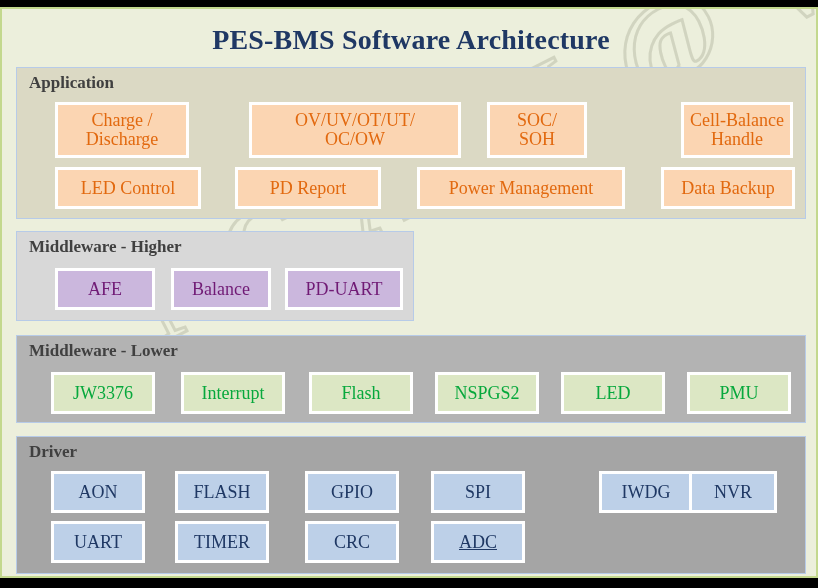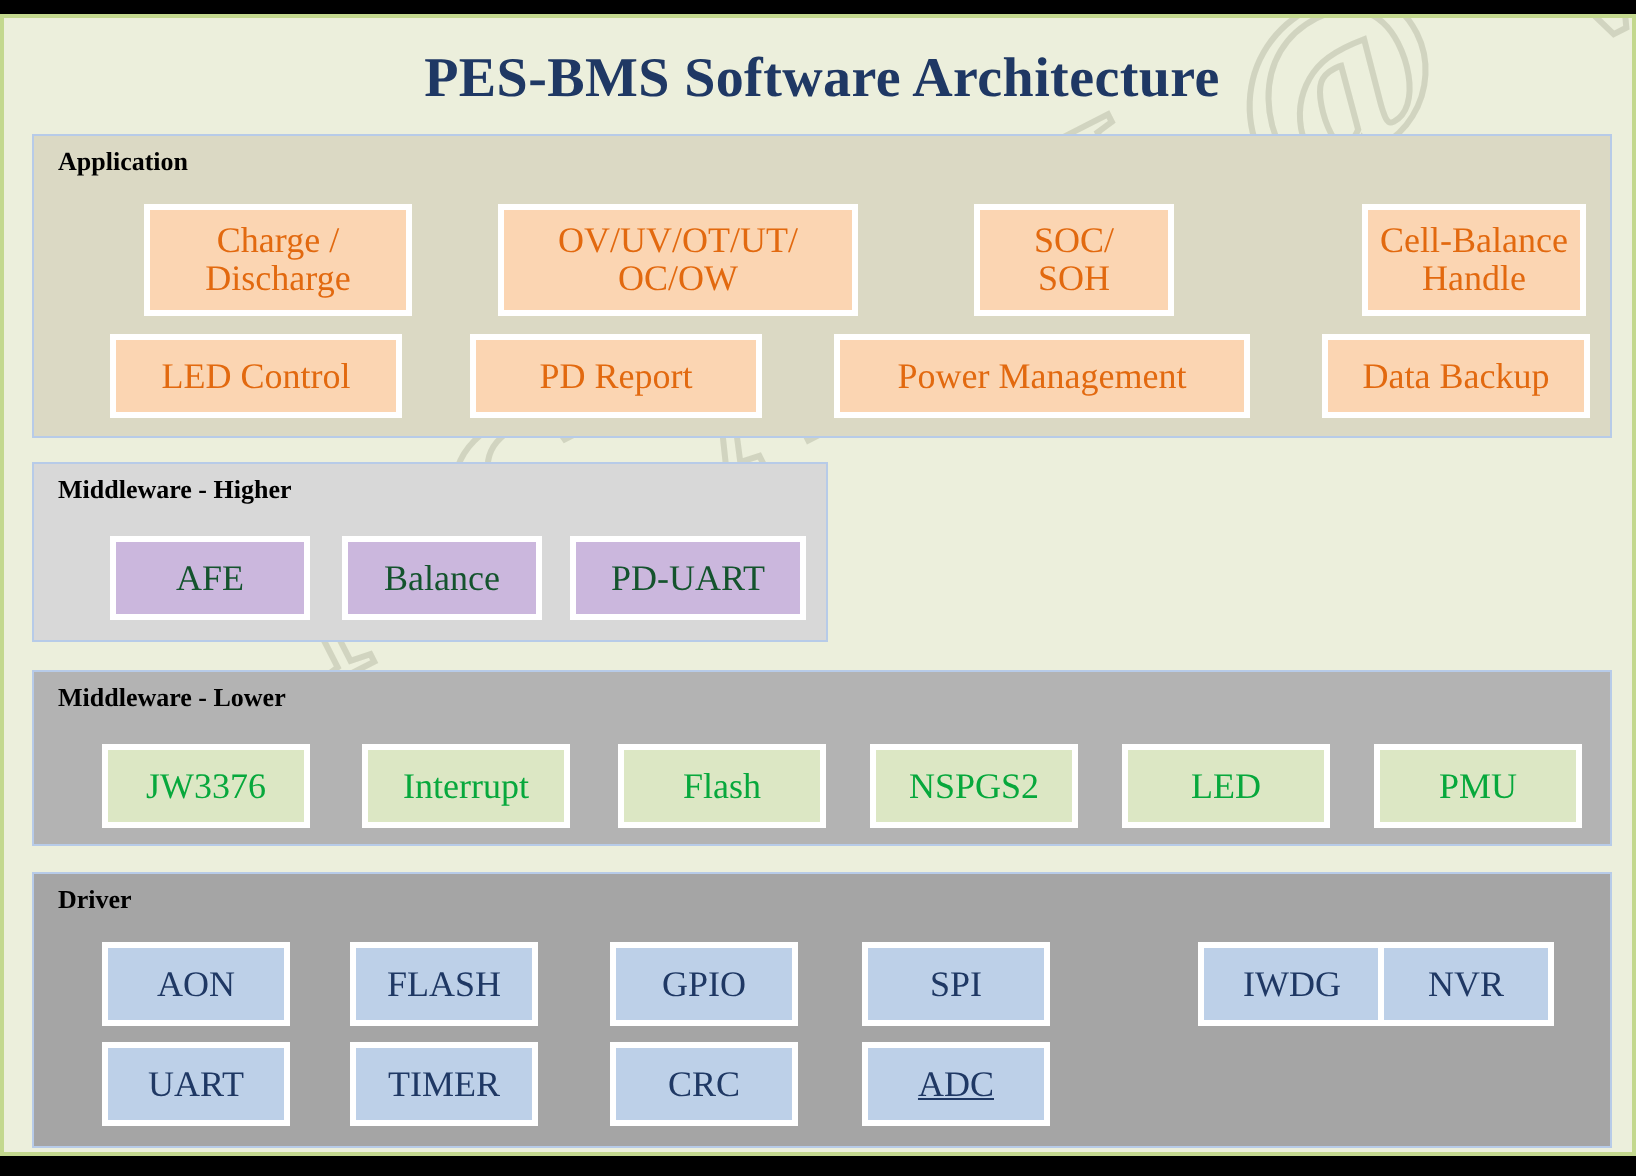--- a/index.html
+++ b/index.html
@@ -71,23 +71,23 @@
   .panel {
     position: absolute;
     box-sizing: border-box;
     border: 1px solid #b7cbe8;
     z-index: 2;
   }
   .panel-title {
     position: absolute;
     left: 12px;
     top: 5px;
-    font-size: 13px;
+    font-size: 17px;
     font-weight: bold;
-    color: #000000;
+    color: #404040;
   }
   .row {
     position: absolute;
     left: 0;
     width: 100%;
     height: 44px;
   }
 
   
   .box {
@@ -102,21 +102,21 @@
     font-size: 18px;
     white-space: pre-line;
   }
 
   
   #sec-application { left: 14px; top: 58px; width: 790px; height: 152px; background: #dbd9c4; }
   .box-app { background: #fbd5b2; color: #e2690f; }
 
   
   #sec-mw-higher { left: 14px; top: 222px; width: 398px; height: 90px; background: #d8d8d8; }
-  .box-mwh { background: #cbb7dd; color: #14532d; }
+  .box-mwh { background: #cbb7dd; color: #701a75; }
 
   
   #sec-mw-lower { left: 14px; top: 326px; width: 790px; height: 88px; background: #b3b3b3; }
   .box-mwl { background: #dce7c4; color: #07a83c; }
 
   
   #sec-driver { left: 14px; top: 427px; width: 790px; height: 138px; background: #a5a5a5; }
   .box-drv { background: #bdd0e8; color: #1f3864; }
 </style>
 </head>
@@ -126,23 +126,23 @@
 
   <div id="watermark">
     <span>NC ATU @ WPI</span>
   </div>
 
   <div id="title">PES-BMS Software Architecture</div>
 
   <div class="panel" id="sec-application">
     <div class="panel-title">Application</div>
     <div class="row" style="top:34px">
-      <div class="box box-app" style="left:55px;width:134px;height:56px;">Charge /
+      <div class="box box-app" style="left:38px;width:134px;height:56px;">Charge /
 Discharge</div>
-      <div class="box box-app" style="left:232px;width:180px;height:56px;">OV/UV/OT/UT/
+      <div class="box box-app" style="left:232px;width:212px;height:56px;">OV/UV/OT/UT/
 OC/OW</div>
       <div class="box box-app" style="left:470px;width:100px;height:56px;">SOC/
 SOH</div>
       <div class="box box-app" style="left:664px;width:112px;height:56px;">Cell-Balance
 Handle</div>
     </div>
     <div class="row" style="top:99px">
       <div class="box box-app" style="left:38px;width:146px;height:42px;">LED Control</div>
       <div class="box box-app" style="left:218px;width:146px;height:42px;">PD Report</div>
       <div class="box box-app" style="left:400px;width:208px;height:42px;">Power Management</div>

